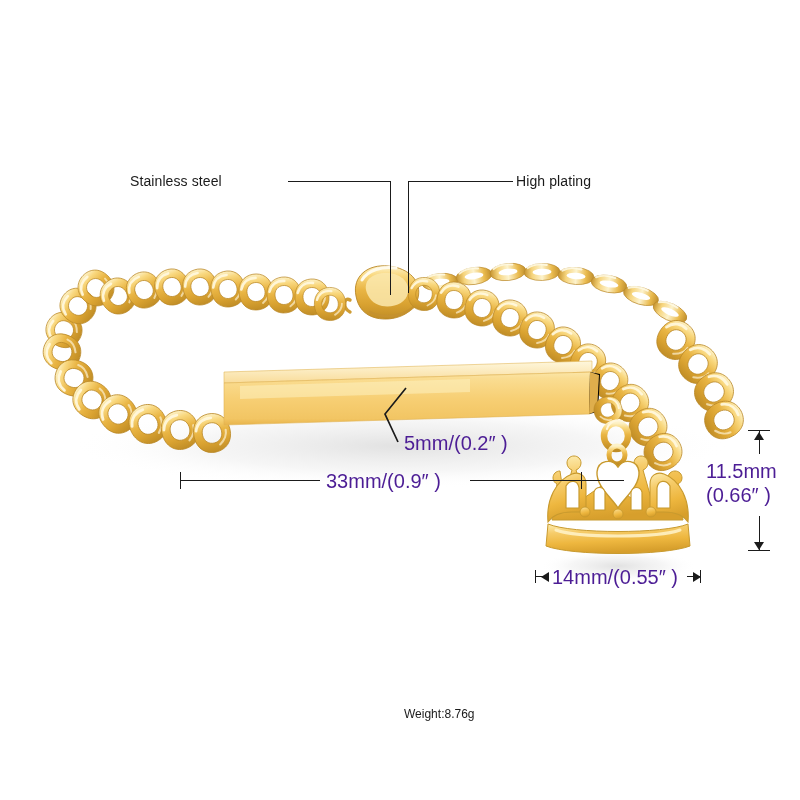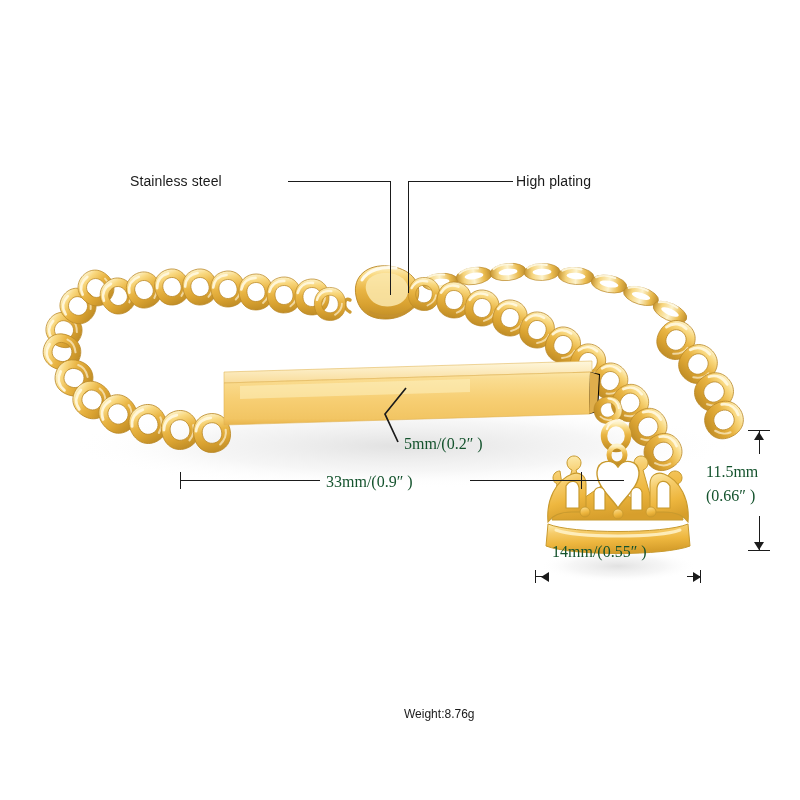--- a/index.html
+++ b/index.html
@@ -28,25 +28,25 @@
     position: absolute;
     color: #1a1a1a;
     font-size: 14px;
     line-height: 26px;
     letter-spacing: 0.1px;
     white-space: pre;
     font-family: "Liberation Sans", sans-serif;
   }
   .dim-text {
     position: absolute;
-    color: #14532d;
-    font-size: 16px;
+    color: #4c1d95;
+    font-size: 20px;
     line-height: 23px;
     white-space: pre;
-    font-family: Liberation Serif, serif;
+    font-family: Liberation Sans, sans-serif;
   }
   .spec {
     position: absolute;
     color: #1a1a1a;
     font-size: 12px;
     line-height: 29px;
     white-space: pre;
     font-family: "Liberation Sans", sans-serif;
   }
 
@@ -296,21 +296,21 @@
   <div class="arr arr-up" style="left:754px; top:432px;"></div>
   <div class="dim-text" style="left:706px; top:460px;">11.5mm</div>
   <div class="dim-text" style="left:706px; top:484px;">(0.66″ )</div>
   <div class="rule-v" style="left:759px; top:516px; height:34px;"></div>
   <div class="arr arr-down" style="left:754px; top:542px;"></div>
   <div class="tick-h" style="left:748px; top:550px; width:22px;"></div>
 
   <div class="tick-v" style="left:535px; top:570px; height:13px;"></div>
   <div class="rule-h" style="left:535px; top:576px; width:14px;"></div>
   <div class="cap cap-left" style="left:541px; top:572px;"></div>
-  <div class="dim-text" style="left:552px; top:540px;">14mm/(0.55″ )</div>
+  <div class="dim-text" style="left:552px; top:566px;">14mm/(0.55″ )</div>
   <div class="rule-h" style="left:687px; top:576px; width:14px;"></div>
   <div class="cap cap-right" style="left:693px; top:572px;"></div>
   <div class="tick-v" style="left:700px; top:570px; height:13px;"></div>
 
   <div class="rule-h" style="left:530px; top:480px; width:94px;"></div>
 
   <div class="spec" style="left:404px; top:700px;">Weight:8.76g</div>
 
 </div>
 

